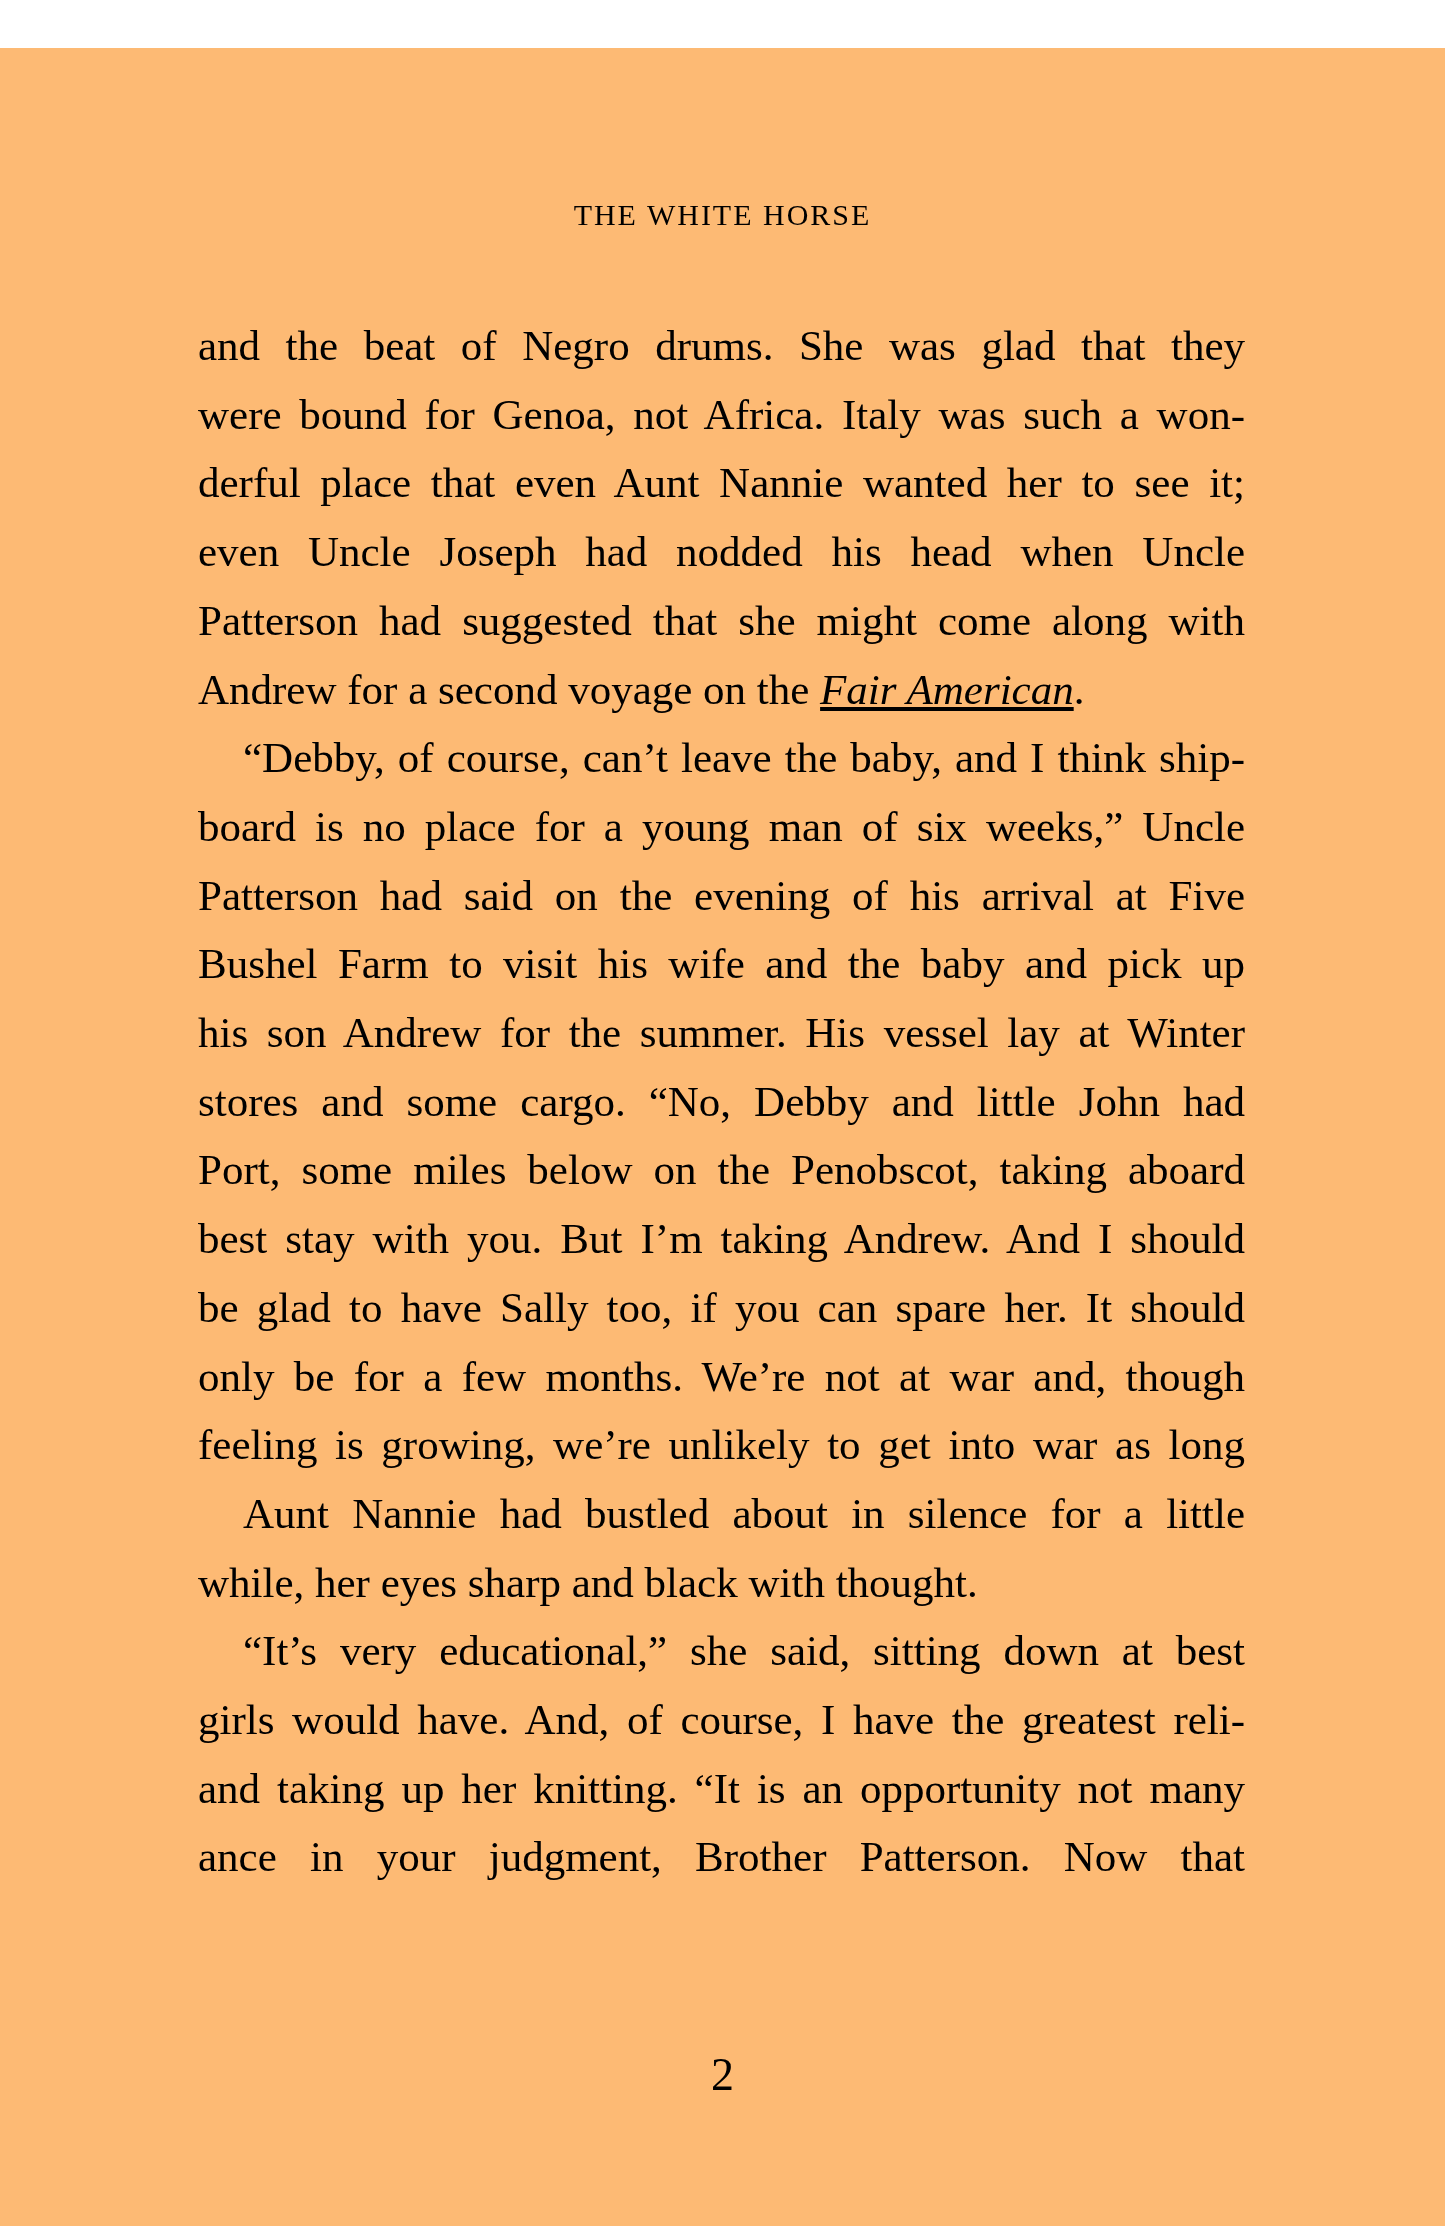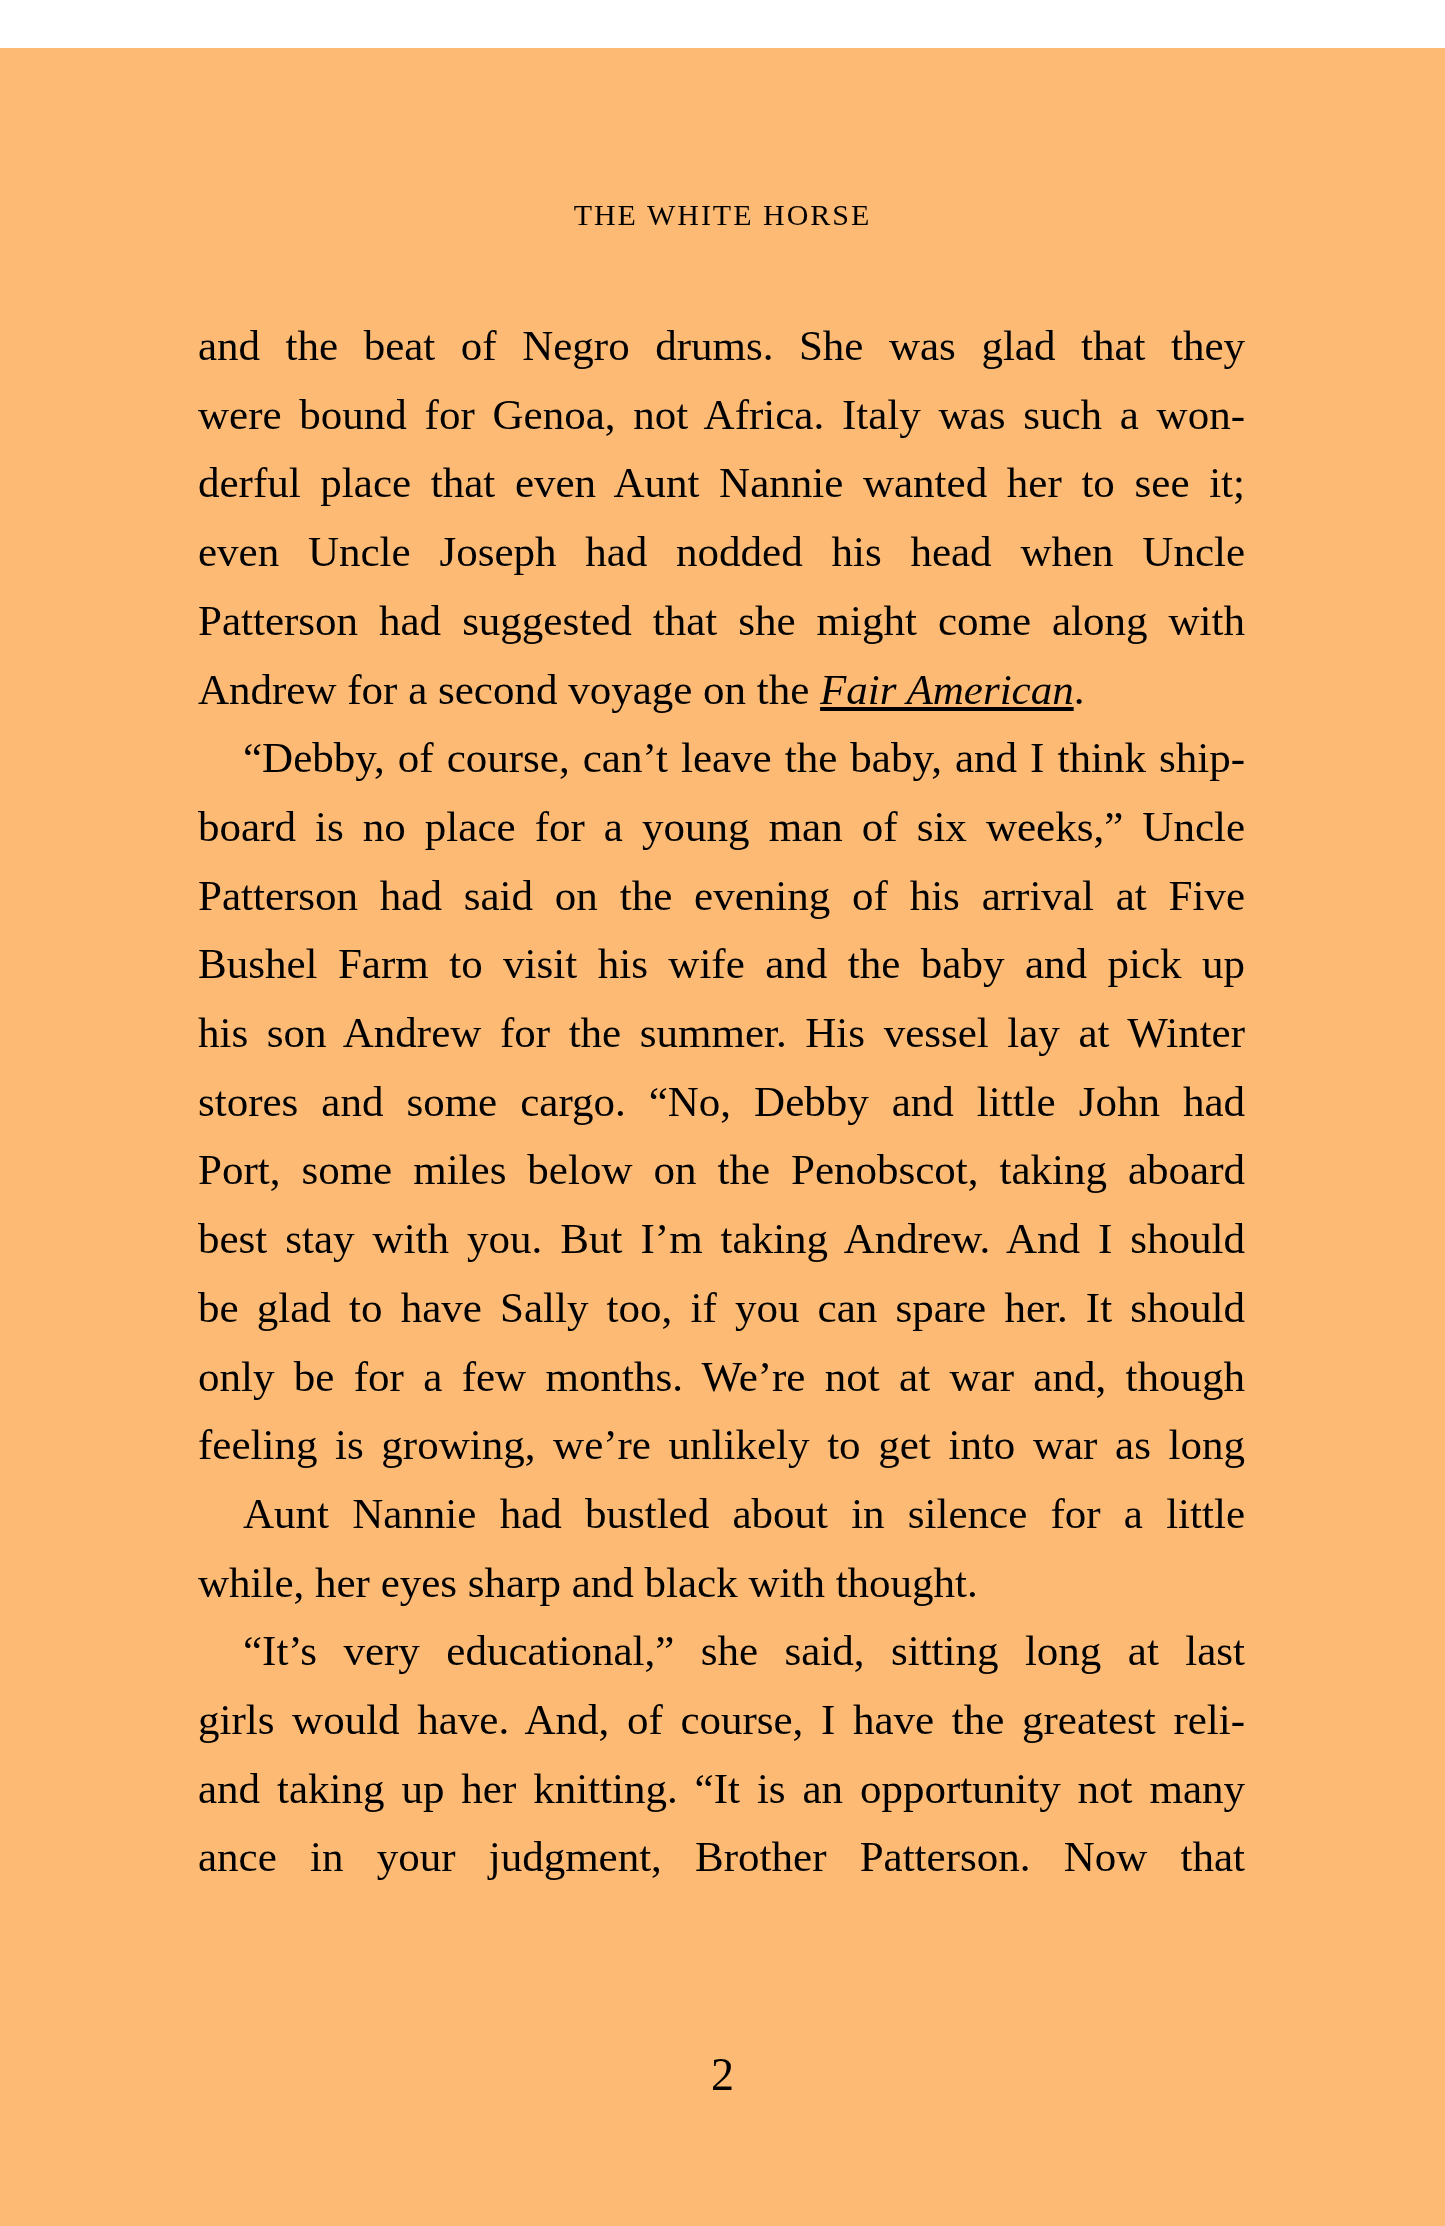--- a/index.html
+++ b/index.html
@@ -80,20 +80,20 @@
       <div class="line">Bushel Farm to visit his wife and the baby and pick up</div>
       <div class="line">his son Andrew for the summer. His vessel lay at Winter</div>
       <div class="line">stores and some cargo. “No, Debby and little John had</div>
       <div class="line">Port, some miles below on the Penobscot, taking aboard</div>
       <div class="line">best stay with you. But I’m taking Andrew. And I should</div>
       <div class="line">be glad to have Sally too, if you can spare her. It should</div>
       <div class="line">only be for a few months. We’re not at war and, though</div>
       <div class="line">feeling is growing, we’re unlikely to get into war as long</div>
       <div class="line indent">Aunt Nannie had bustled about in silence for a little</div>
       <div class="line last">while, her eyes sharp and black with thought.</div>
-      <div class="line indent">“It’s very educational,” she said, sitting long at last</div>
+      <div class="line indent">“It’s very educational,” she said, sitting down at best</div>
       <div class="line">girls would have. And, of course, I have the greatest reli-</div>
       <div class="line">and taking up her knitting. “It is an opportunity not many</div>
       <div class="line">ance in your judgment, Brother Patterson. Now that</div>
     </div>
 
   <div class="page-number">2</div>
 </div>
 
 </body></html>

